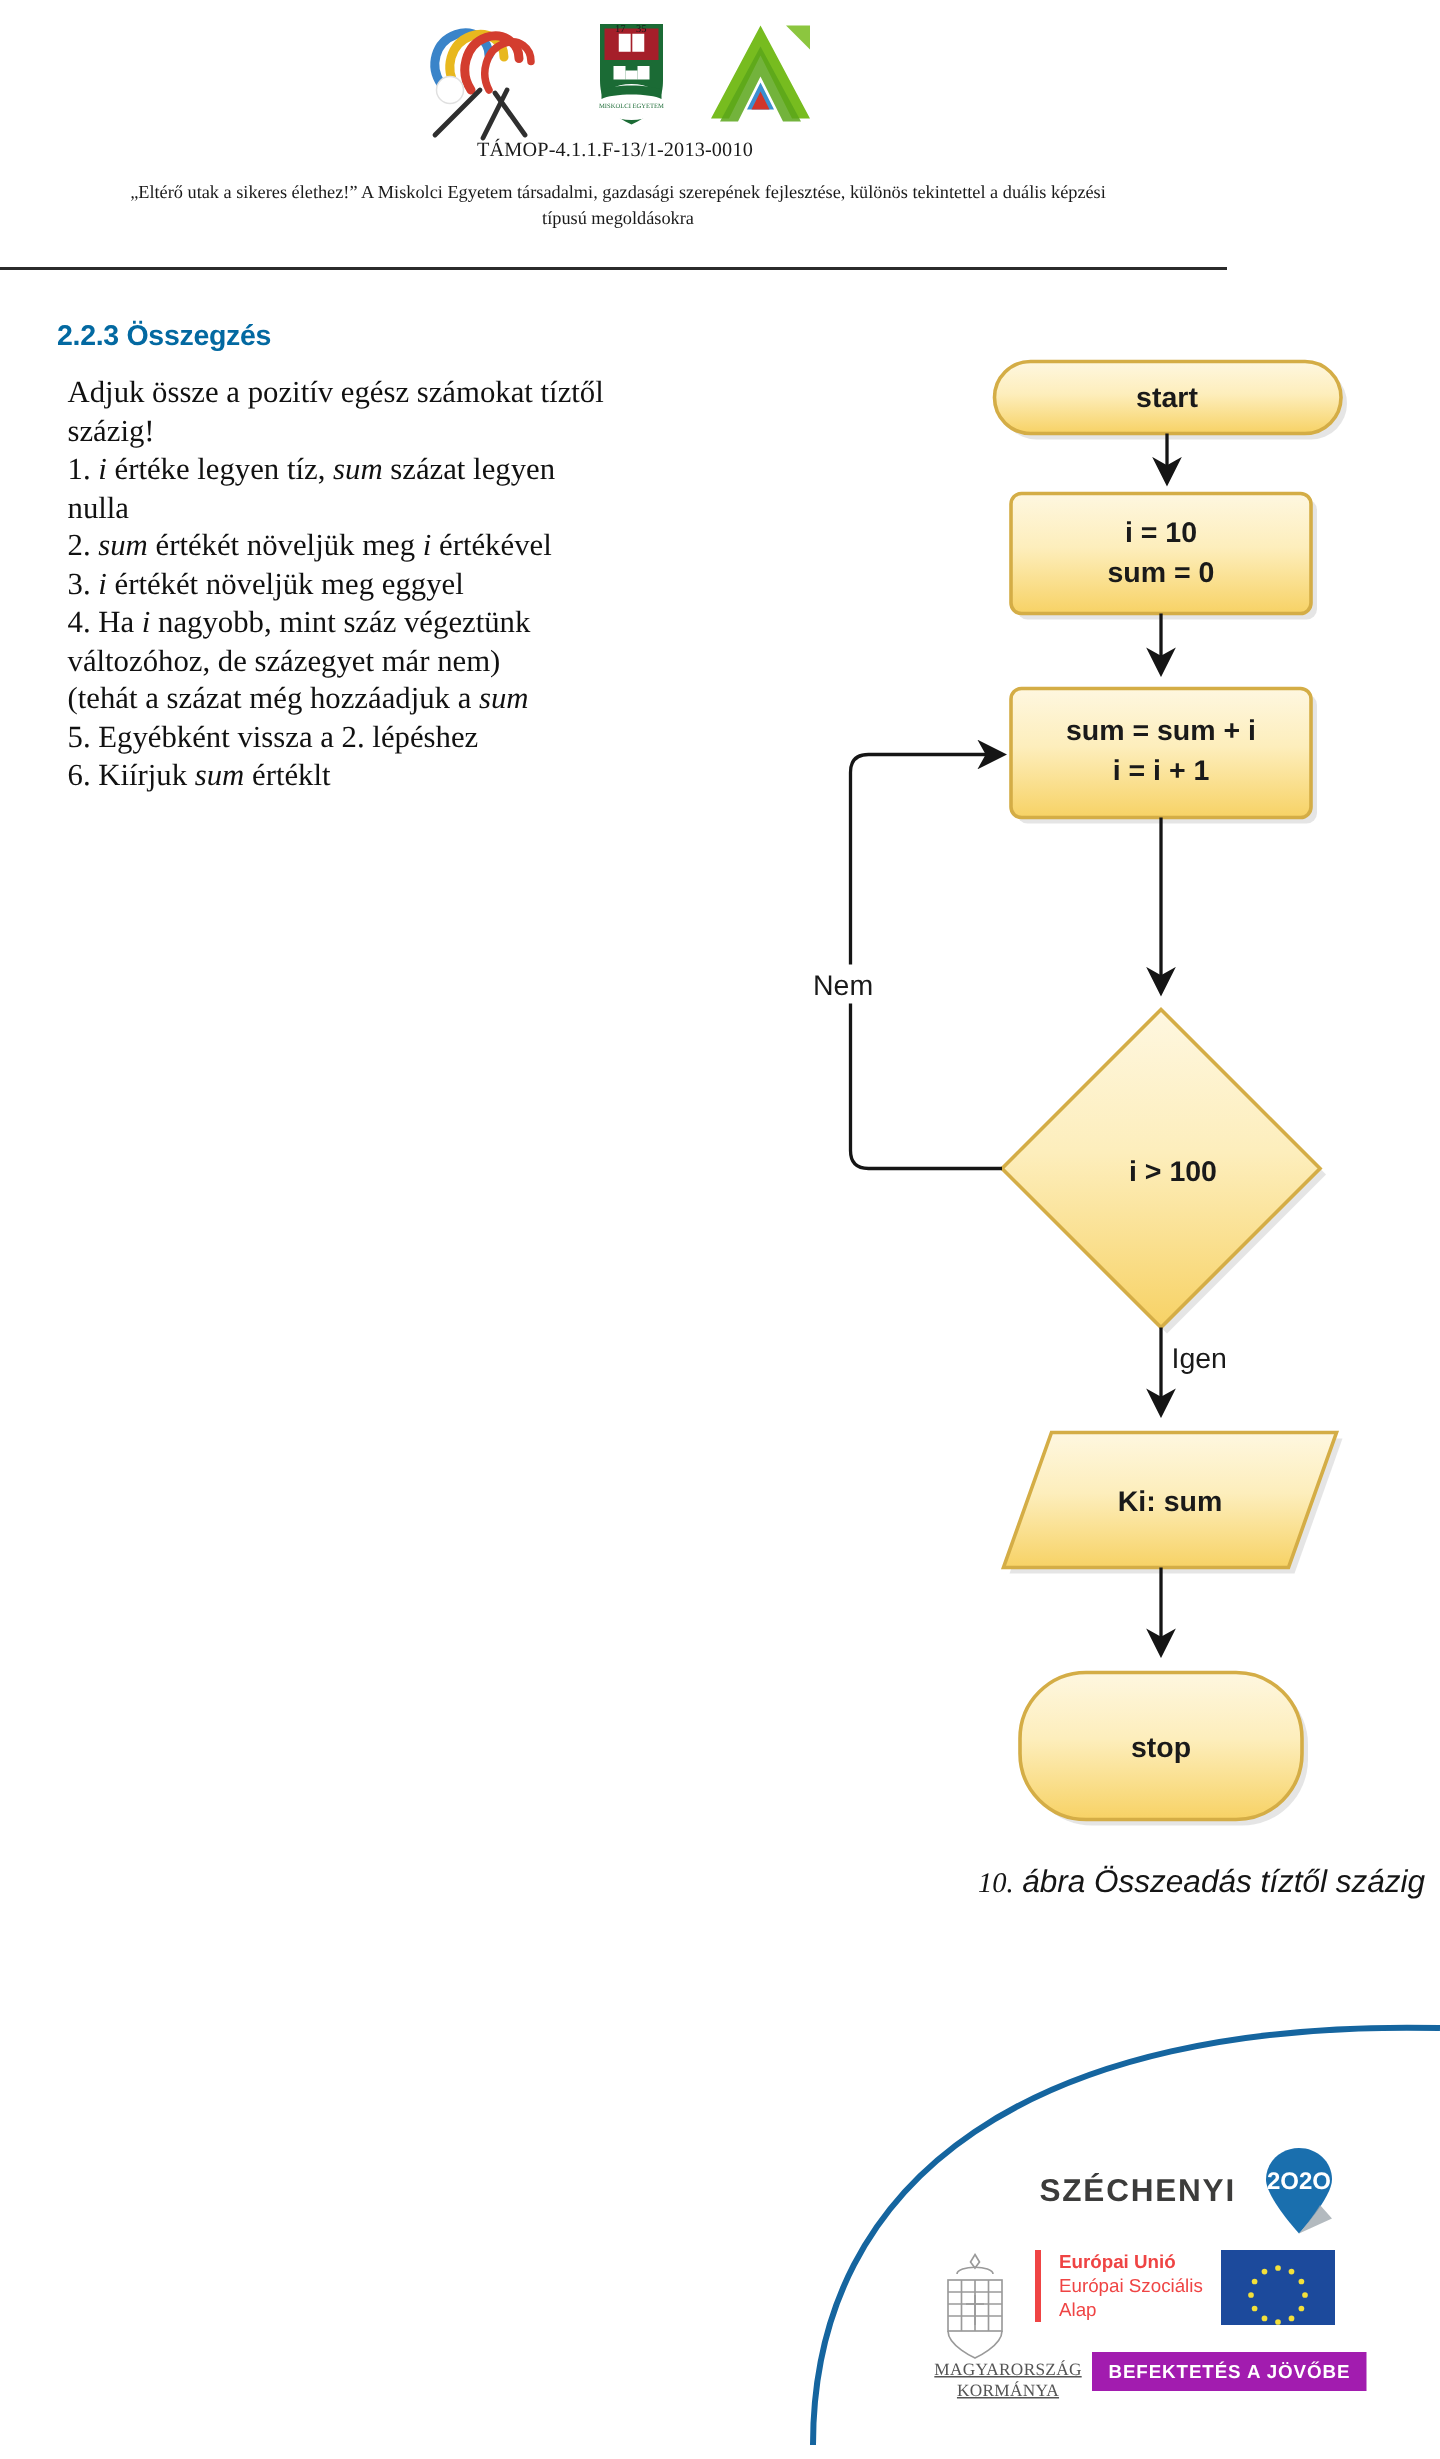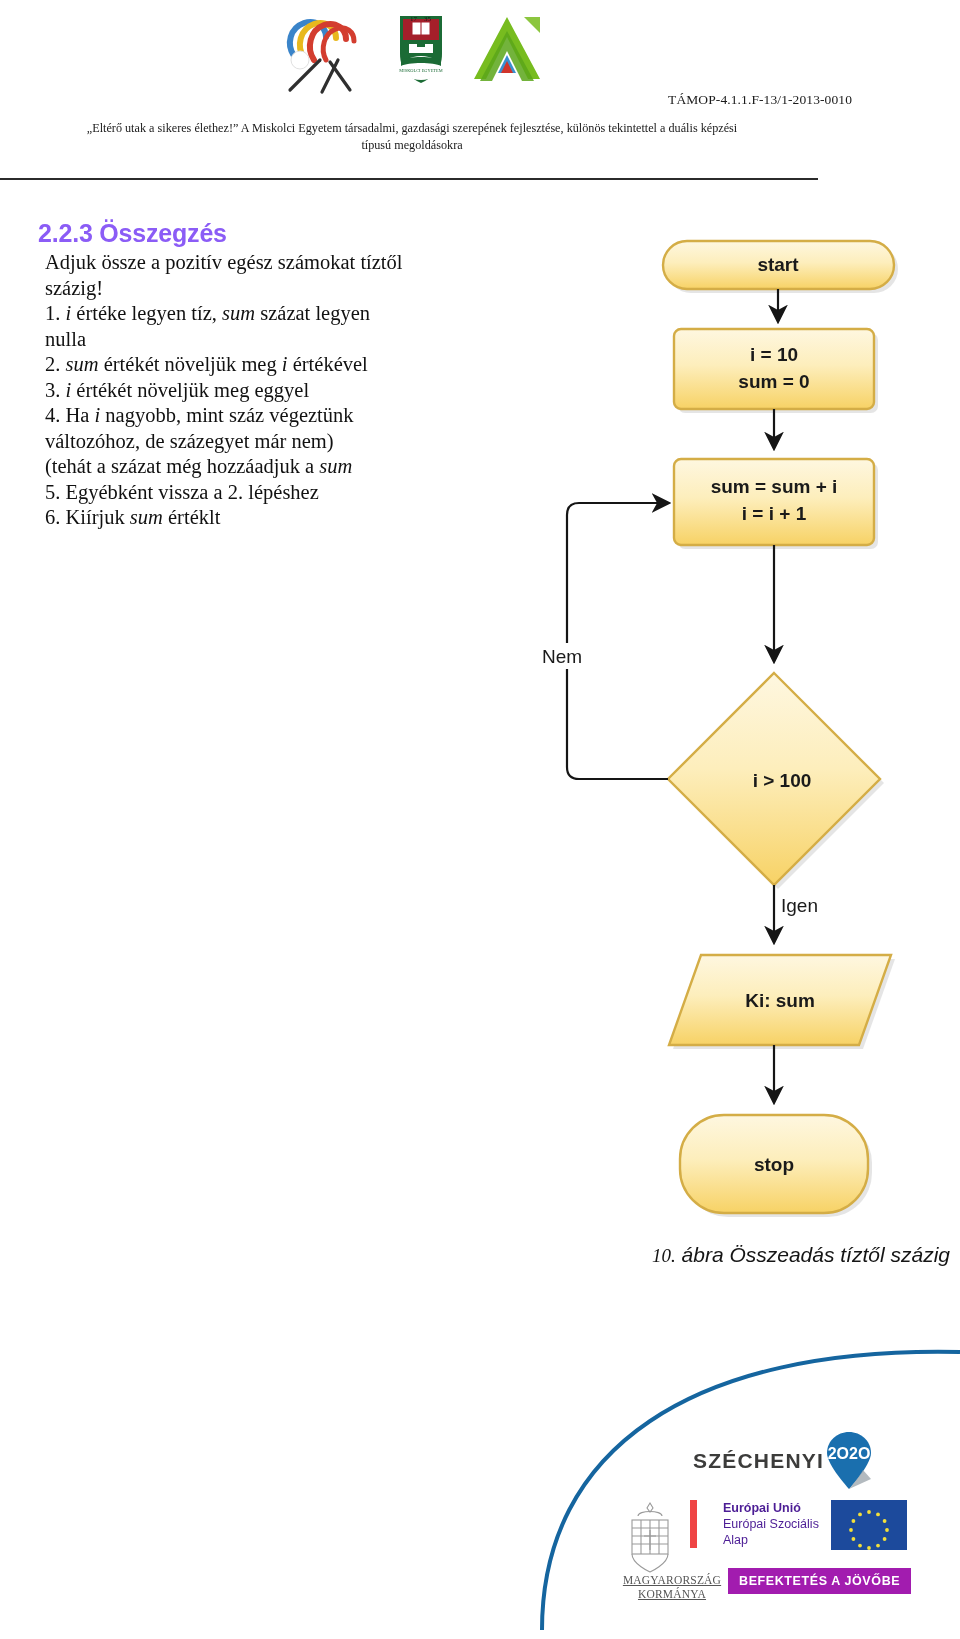--- a/index.html
+++ b/index.html
@@ -37,26 +37,25 @@
   .logo-heads { width: 96px; height: 92px; }
   
   .logo-shield { width: 62px; height: 80px; }
   
   .logo-tri { width: 74px; height: 78px; }
 
   #project-code {
     position: absolute;
     left: 0; top: 92px;
     width: 820px;
-    text-align: right;
+    text-align: center;
     font-family: "Liberation Serif", serif;
     font-size: 13.5px;
     color: #1a1a1a;
     letter-spacing: .1px;
-    margin-left: 32px;
   }
   #header-subtitle {
     position: absolute;
     left: 12px; top: 120px;
     width: 800px;
     text-align: center;
     font-family: "Liberation Serif", serif;
     font-size: 12.2px;
     line-height: 17px;
     color: #1a1a1a;
@@ -68,22 +67,22 @@
     height: 0;
     border-top: 2px solid #2b2b2b;
   }
 
   
   #section-heading {
     position: absolute;
     left: 38px; top: 198px;
     font-family: "Liberation Sans", sans-serif;
     font-weight: bold;
-    font-size: 25px;
-    color: #8b5cf6;
+    font-size: 19px;
+    color: #0369a1;
     letter-spacing: -0.2px;
   }
 
   
   #task-text {
     position: absolute;
     left: 45px; top: 250px;
     width: 420px;
     font-family: "Liberation Serif", serif;
     font-size: 20.5px;
@@ -126,21 +125,21 @@
     left: 0; top: 1330px;
     width: 960px;
     height: 309px;
   }
   #footer-arc { position: absolute; left: 540px; top: 0; }
   #szechenyi-logo {
     position: absolute;
     left: 693px; top: 102px;
     display: flex;
     align-items: center;
-    gap: 3px;
+    gap: 20px;
   }
   #szechenyi-word {
     font-family: "Liberation Sans", sans-serif;
     font-weight: bold;
     font-size: 21px;
     letter-spacing: 1.2px;
     color: #3c3c3b;
   }
   #eu-block {
     position: absolute;
@@ -155,27 +154,27 @@
     width: 108px;
     text-align: center;
     font-family: "Liberation Serif", serif;
     font-size: 11.5px;
     line-height: 14px;
     color: #555555;
     letter-spacing: .2px;
     text-decoration: underline;
   }
   #eu-text-col {
-    border-left: 7px solid #ef4444;
-    padding-left: 26px;
+    border-left: 4px solid #ef4444;
+    padding-left: 12px;
     margin-left: 6px;
     font-family: "Liberation Sans", sans-serif;
     font-size: 12.5px;
     line-height: 16px;
-    color: #4c1d95;
+    color: #ef4444;
   }
   #eu-text-col .eu-strong { font-weight: bold; }
   #eu-flag { margin-left: 12px; }
   #befektetes-bar {
     position: absolute;
     left: 728px; top: 238px;
     background: #a21caf;
     color: #ffffff;
     font-family: "Liberation Sans", sans-serif;
     font-weight: bold;

